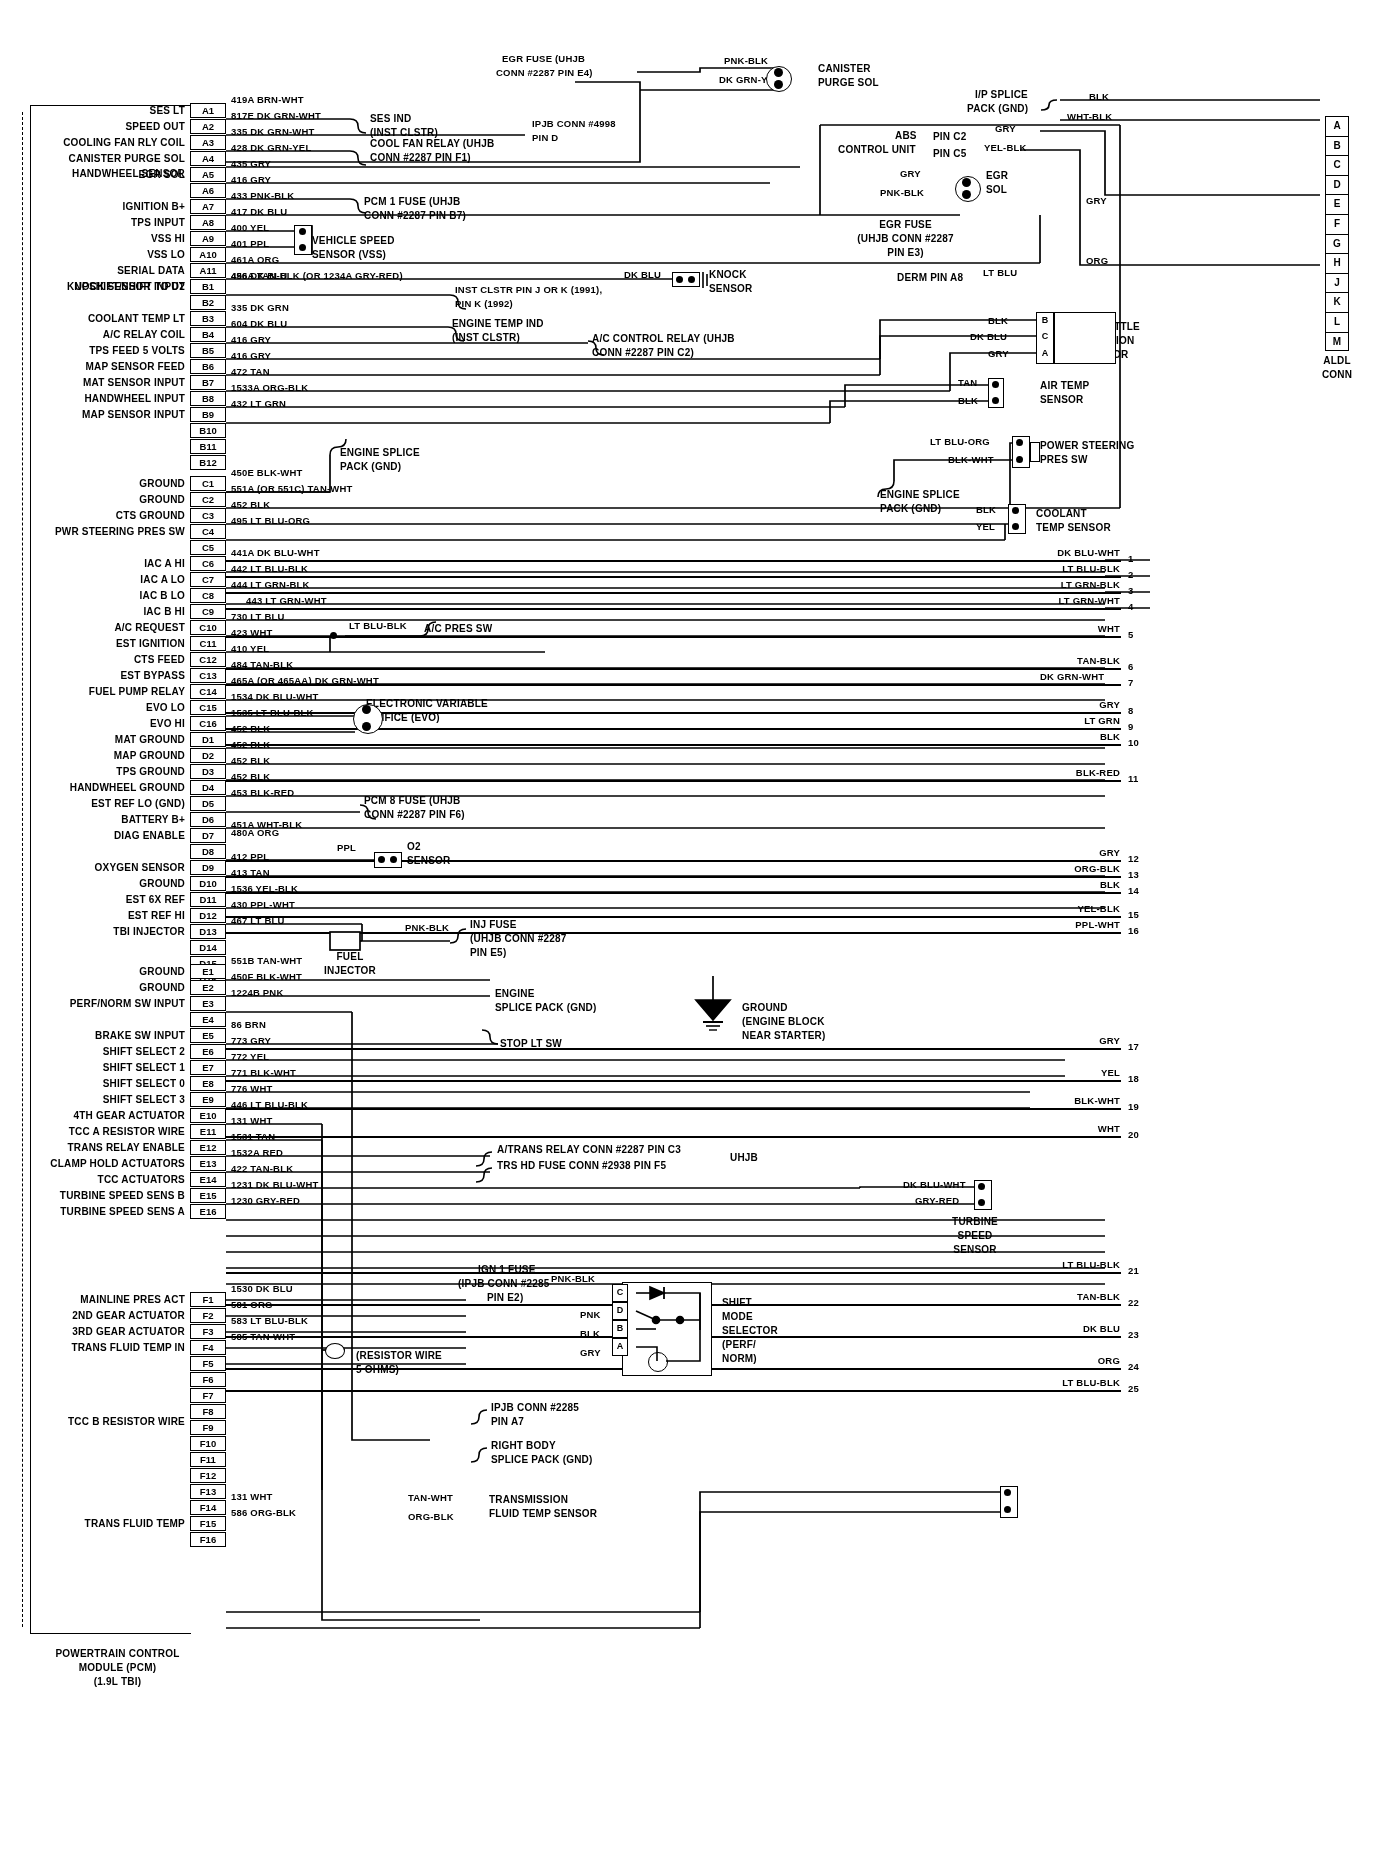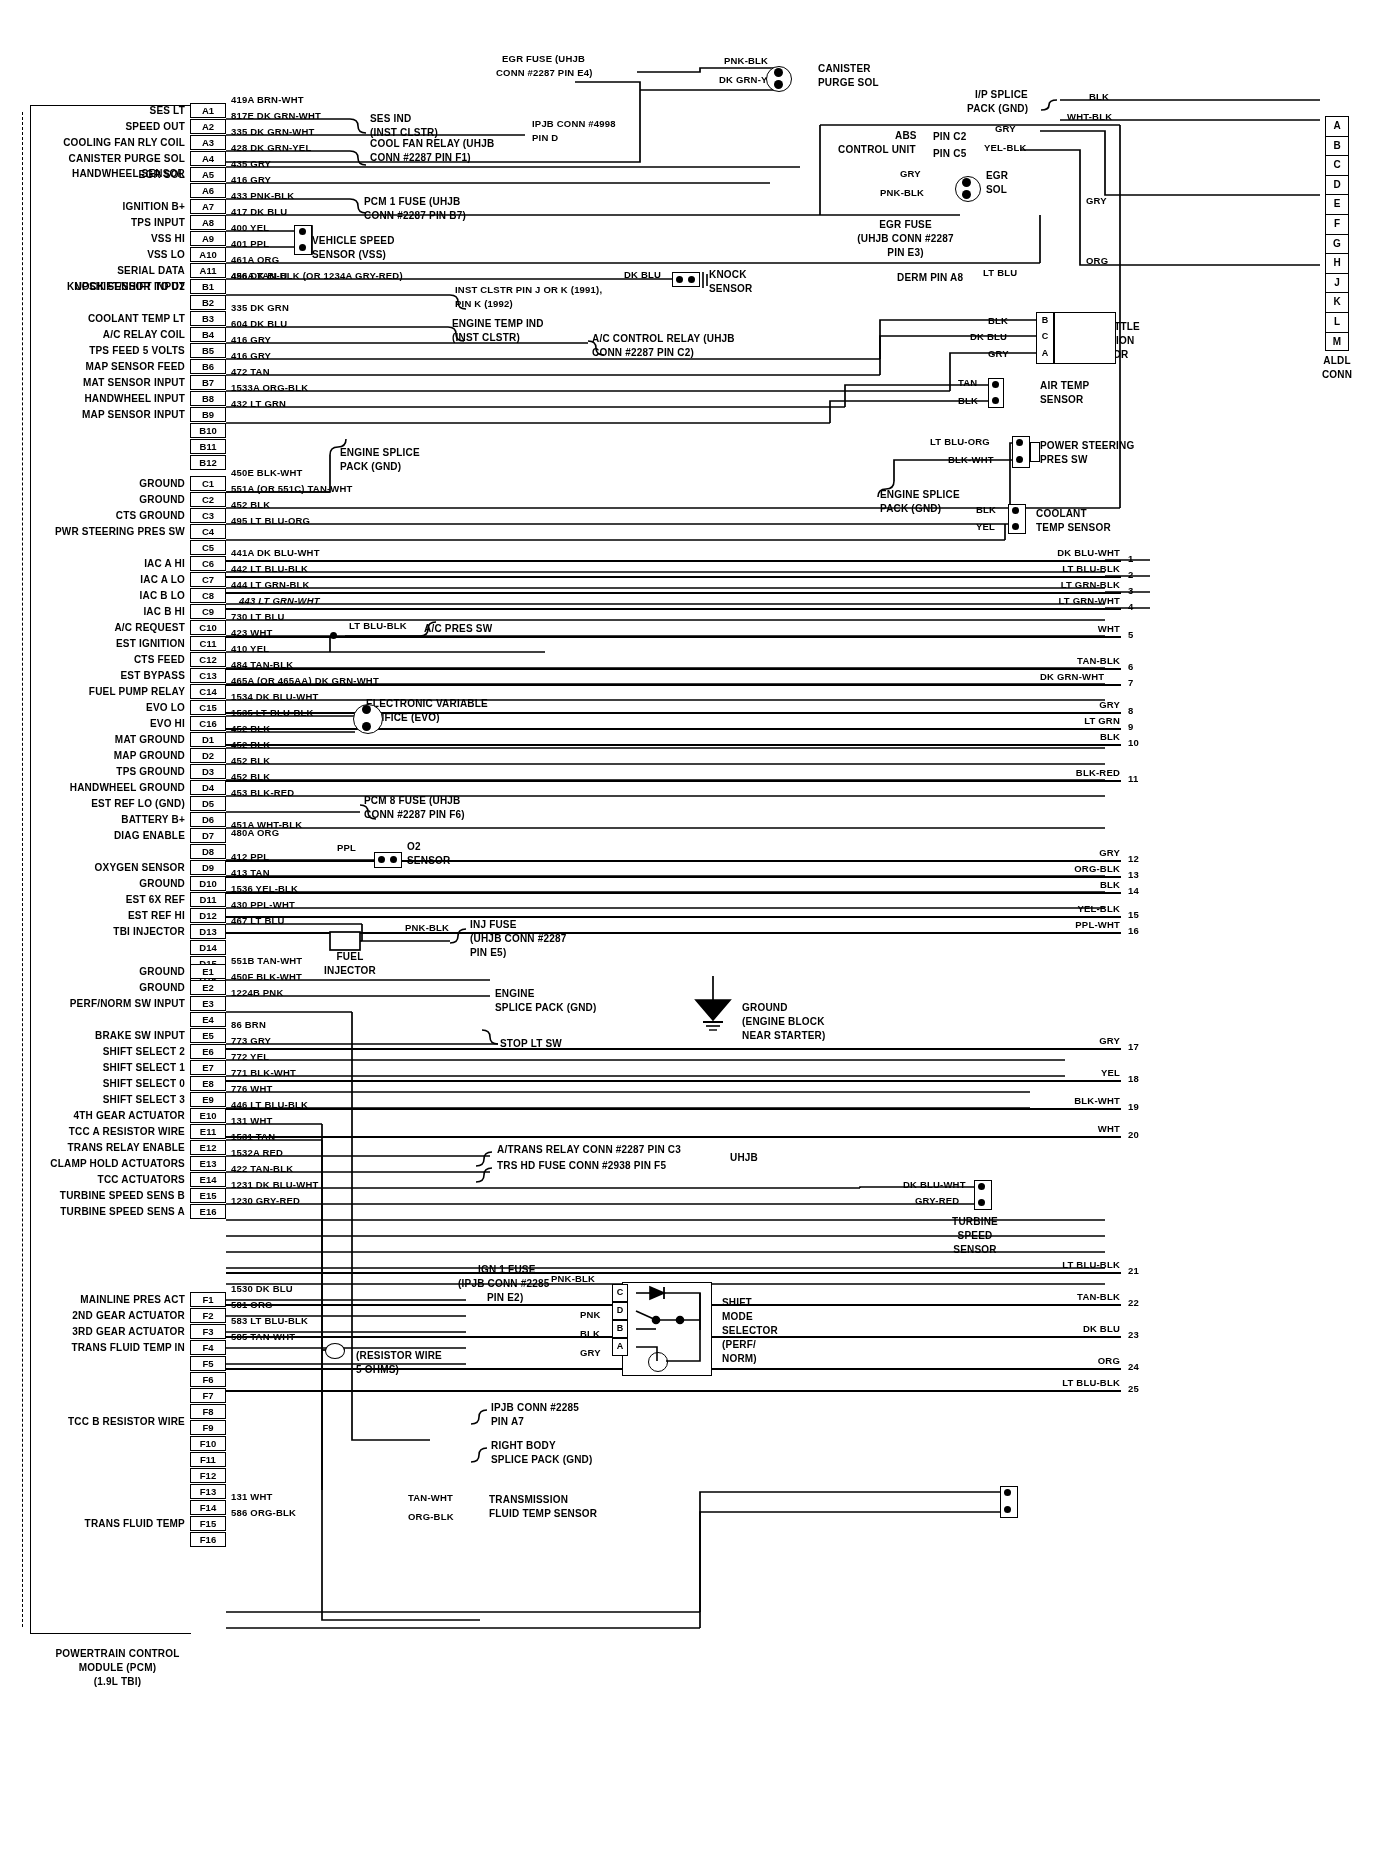--- a/index.html
+++ b/index.html
@@ -135,21 +135,21 @@
       <div class="t pl" style="left: 10px; top: 558px; width: 175px;">IAC A HI</div>
       <div class="t wn" style="left: 231px; top: 548px;">441A DK BLU-WHT</div>
       <div class="pinbox" style="top: 572px;">C7</div>
       <div class="t pl" style="left: 10px; top: 574px; width: 175px;">IAC A LO</div>
       <div class="t wn" style="left: 231px; top: 564px;">442 LT BLU-BLK</div>
       <div class="pinbox" style="top: 588px;">C8</div>
       <div class="t pl" style="left: 10px; top: 590px; width: 175px;">IAC B LO</div>
       <div class="t wn" style="left: 231px; top: 580px;">444 LT GRN-BLK</div>
       <div class="pinbox" style="top: 604px;">C9</div>
       <div class="t pl" style="left: 10px; top: 606px; width: 175px;">IAC B HI</div>
-      <div class="t wn" style="left: 239px; top: 596px; font-style: italic;">443 LT GRN-WHT</div>
+      <div class="t wn" style="left: 246px; top: 596px;">443 LT GRN-WHT</div>
       <div class="pinbox" style="top: 620px;">C10</div>
       <div class="t pl" style="left: 10px; top: 622px; width: 175px;">A/C REQUEST</div>
       <div class="t wn" style="left: 231px; top: 612px;">730 LT BLU</div>
       <div class="pinbox" style="top: 636px;">C11</div>
       <div class="t pl" style="left: 10px; top: 638px; width: 175px;">EST IGNITION</div>
       <div class="t wn" style="left: 231px; top: 628px;">423 WHT</div>
       <div class="pinbox" style="top: 652px;">C12</div>
       <div class="t pl" style="left: 10px; top: 654px; width: 175px;">CTS FEED</div>
       <div class="t wn" style="left: 231px; top: 644px;">410 YEL</div>
       <div class="pinbox" style="top: 668px;">C13</div>

